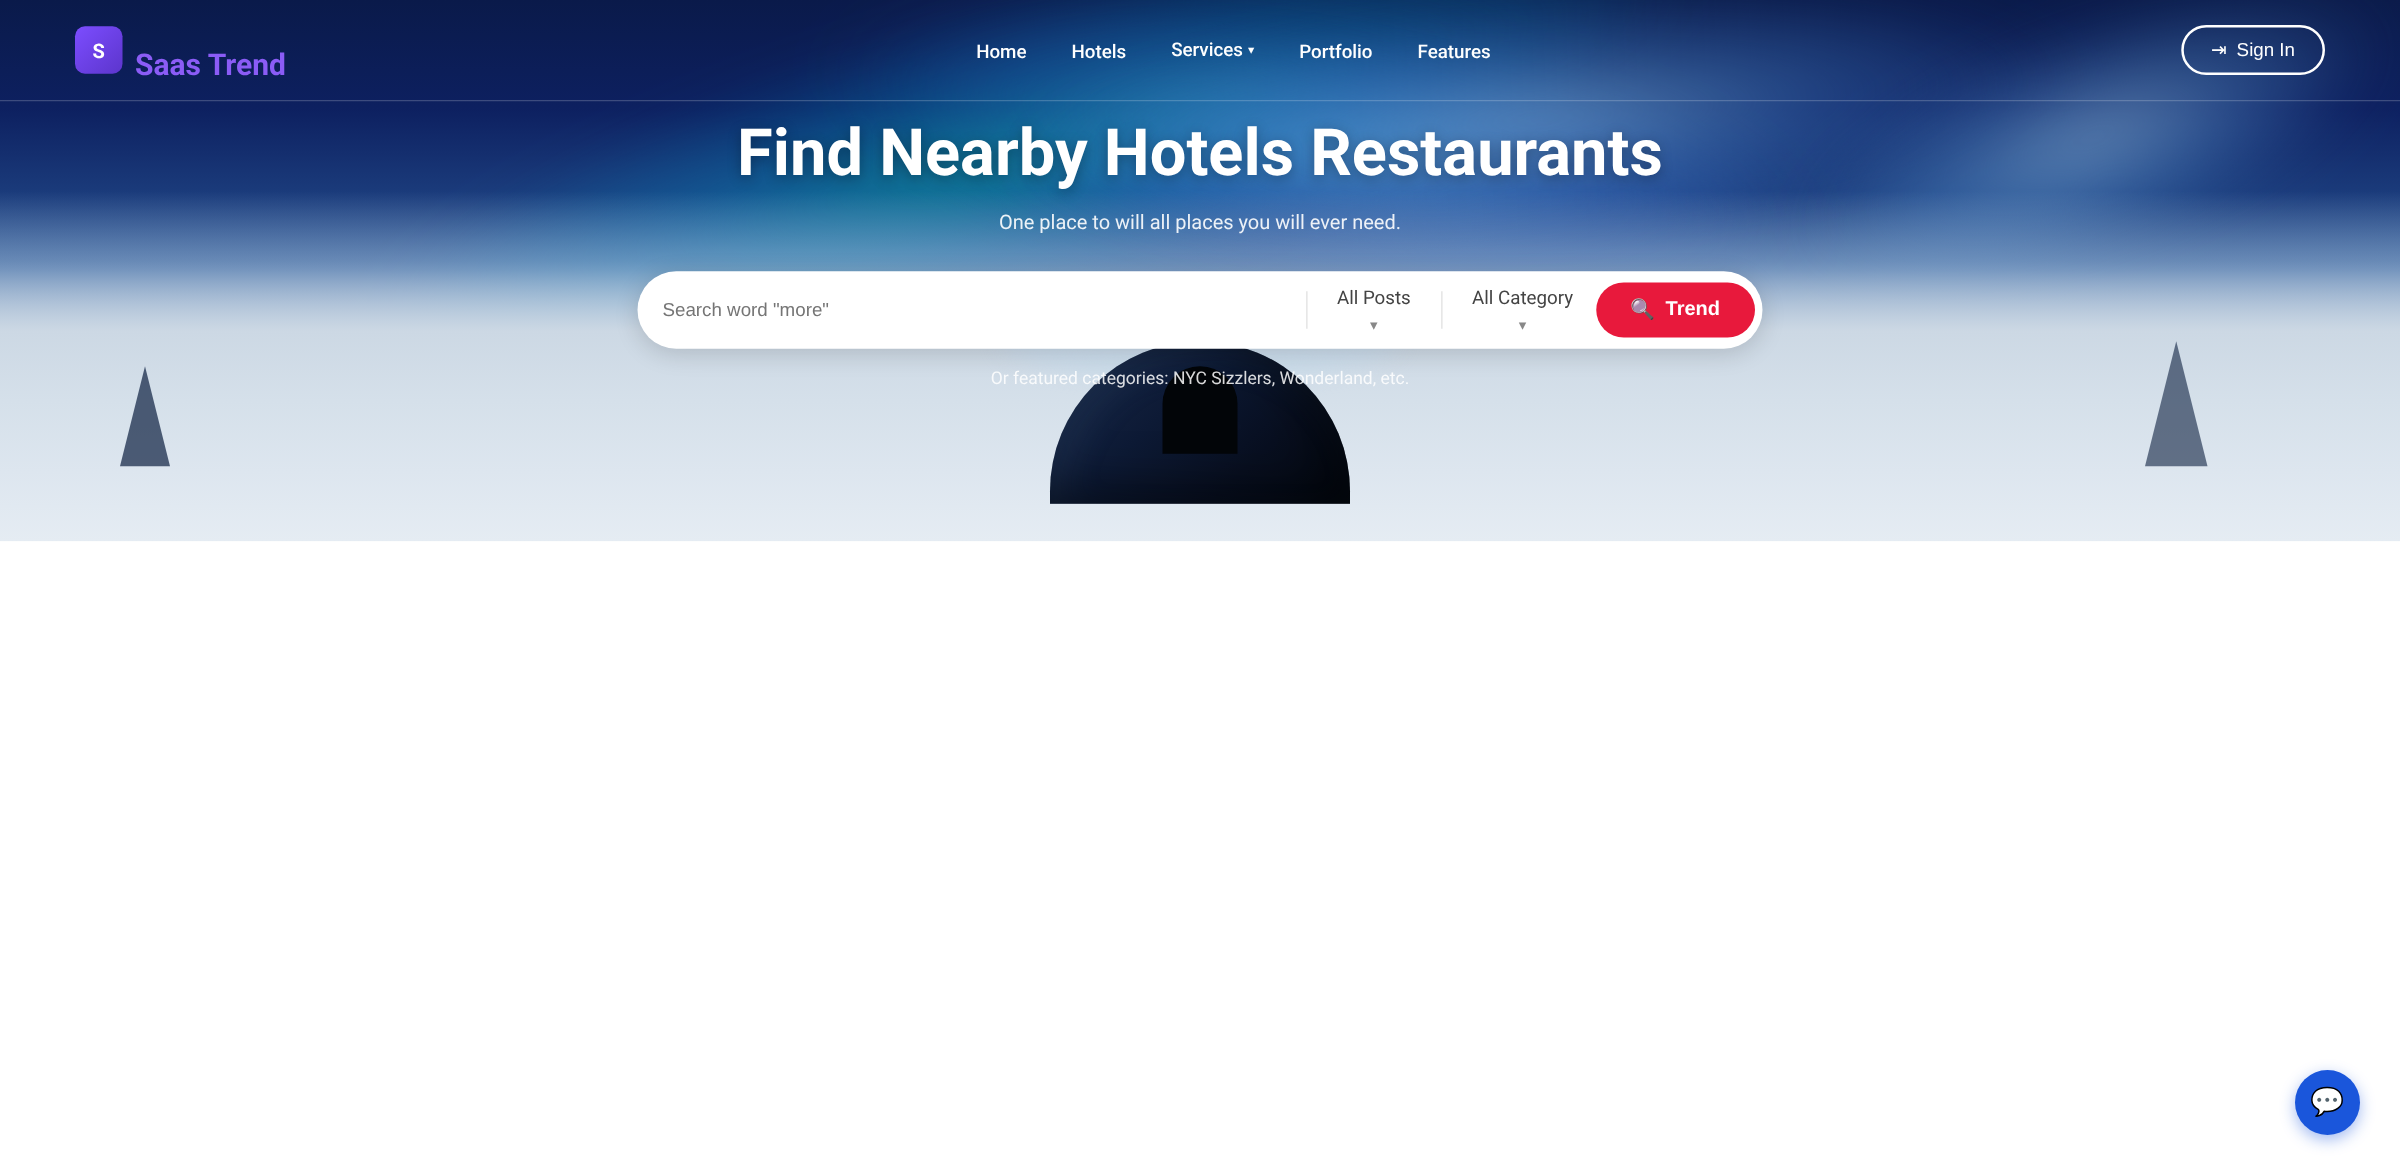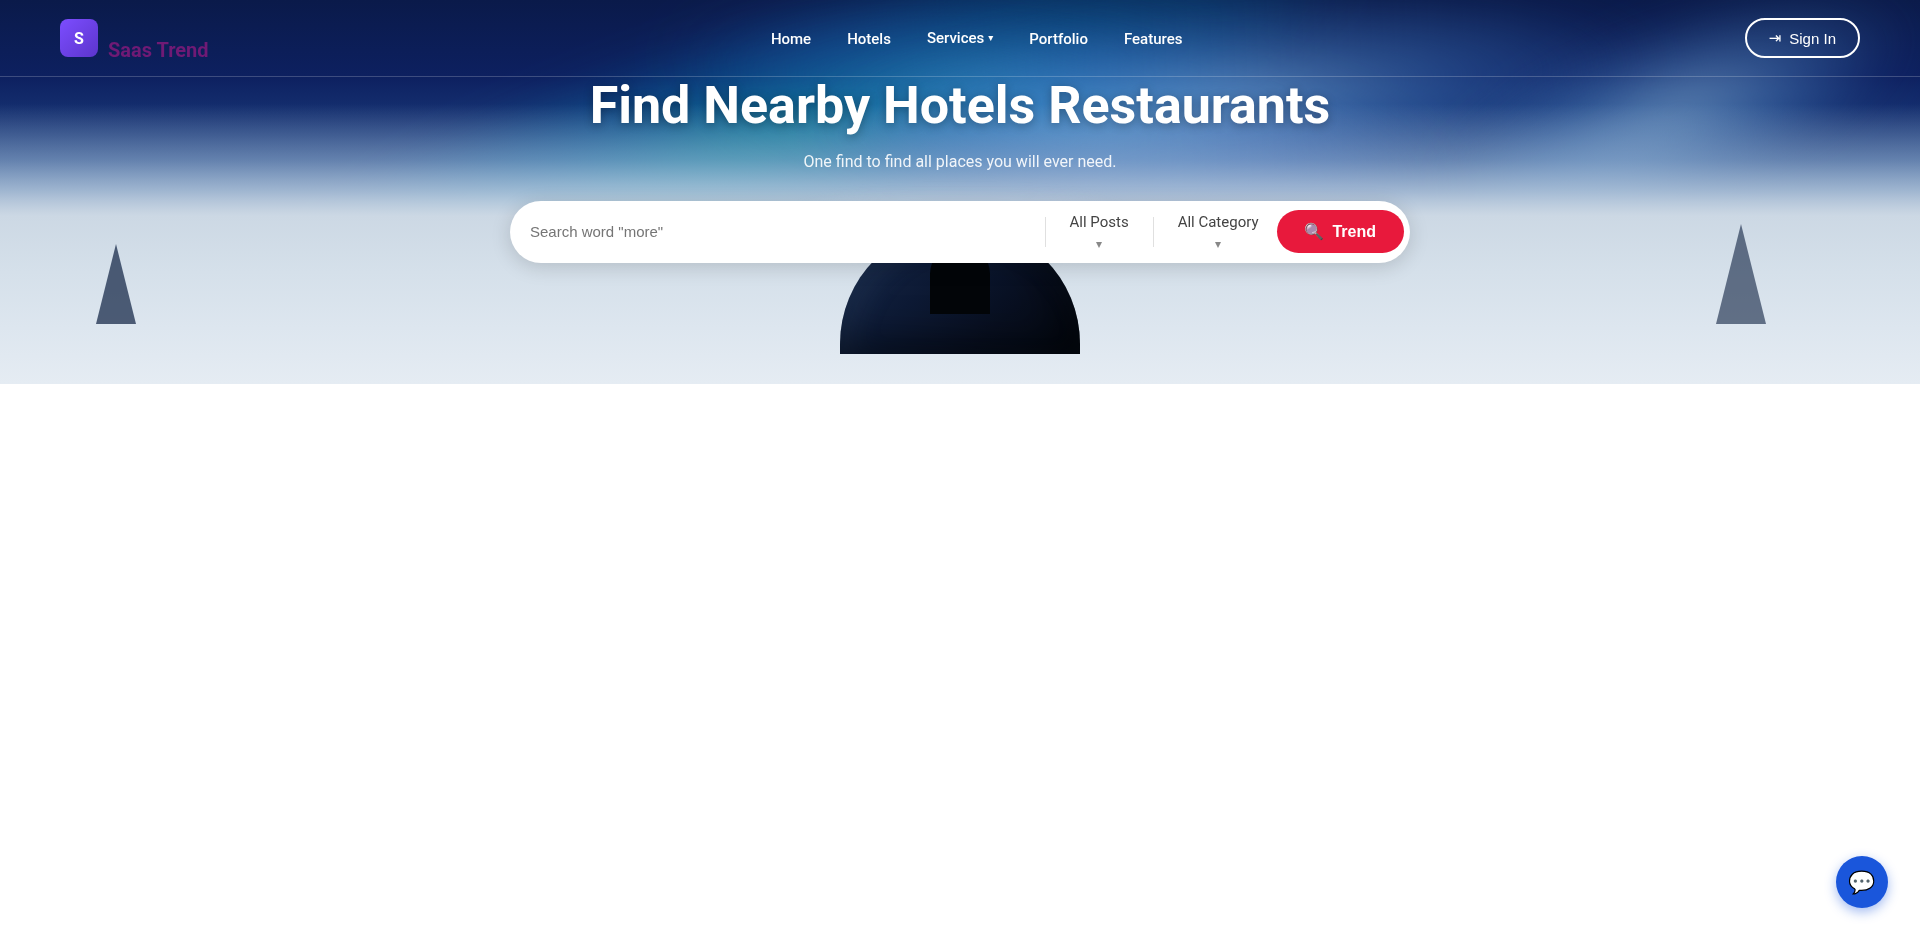--- a/index.html
+++ b/index.html
@@ -43,22 +43,22 @@
       border-radius: 8px;
       display: flex;
       align-items: center;
       justify-content: center;
       color: #fff;
       font-weight: 700;
       font-size: 16px;
     }
 
     .brand-name {
-      color: #701a75;
-      font-size: 20px;
+      color: #8b5cf6;
+      font-size: 24px;
       font-weight: 700;
       margin-top: 24px;
     }
 
     .navbar-nav {
       display: flex;
       gap: 36px;
       list-style: none;
     }
 
@@ -91,21 +91,21 @@
       background: transparent;
       font-size: 15px;
       font-weight: 500;
       cursor: pointer;
     }
 
     
     .hero {
       position: relative;
       width: 100%;
-      height: 384px;
+      height: 433px;
       overflow: hidden;
       display: flex;
       flex-direction: column;
       align-items: center;
       justify-content: center;
     }
 
     .hero-bg {
       position: absolute;
       inset: 0;
@@ -415,21 +415,21 @@
   <div class="igloo-container">
     <div class="igloo-snow"></div>
     <div class="igloo"></div>
   </div>
 
   <div class="tree-left"></div>
   <div class="tree-right"></div>
 
   <div class="hero-content">
     <h1 class="hero-title">Find Nearby Hotels Restaurants</h1>
-    <p class="hero-subtitle">One find to find all places you will ever need.</p>
+    <p class="hero-subtitle">One place to will all places you will ever need.</p>
 
     <div class="search-bar-container">
       <input class="search-input" type="text" placeholder="Search word &quot;more&quot;" style="">
 
       <div class="search-divider"></div>
 
       <div class="search-dropdown">
         <span>All Posts</span>
         <span class="search-dropdown-arrow">▾</span>
       </div>
@@ -440,20 +440,21 @@
         <span>All Category</span>
         <span class="search-dropdown-arrow">▾</span>
       </div>
 
       <button class="search-btn">
         <span>🔍</span>
         <span>Trend</span>
       </button>
     </div>
 
+    <p class="featured-text">Or featured categories: NYC Sizzlers, Wonderland, etc.</p>
   </div>
 </section>
 
 <div class="below-hero"></div>
 
 <div class="chat-btn">
   <span>💬</span>
 </div>
 
 </body></html>

